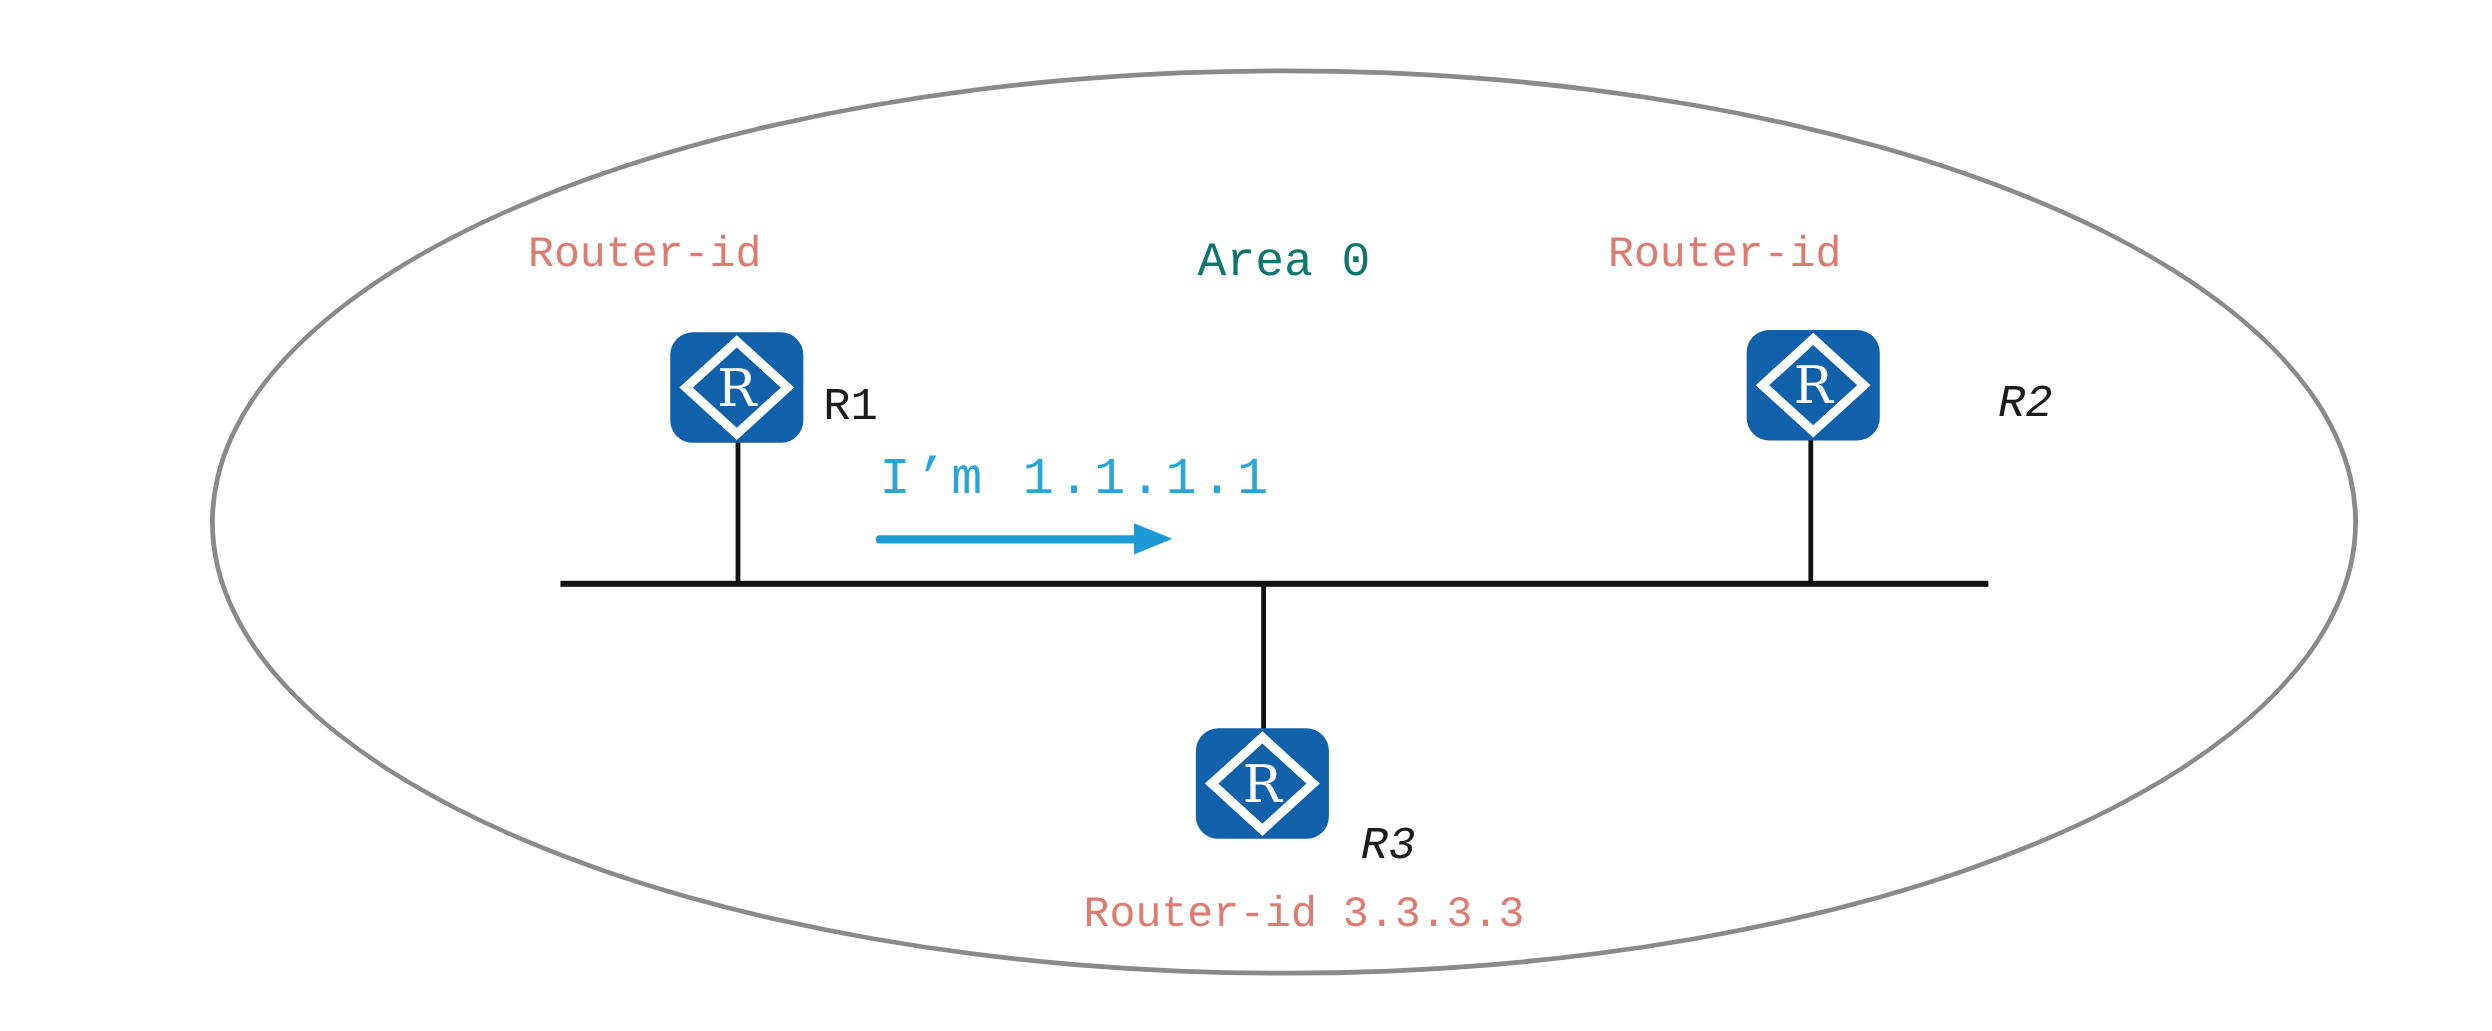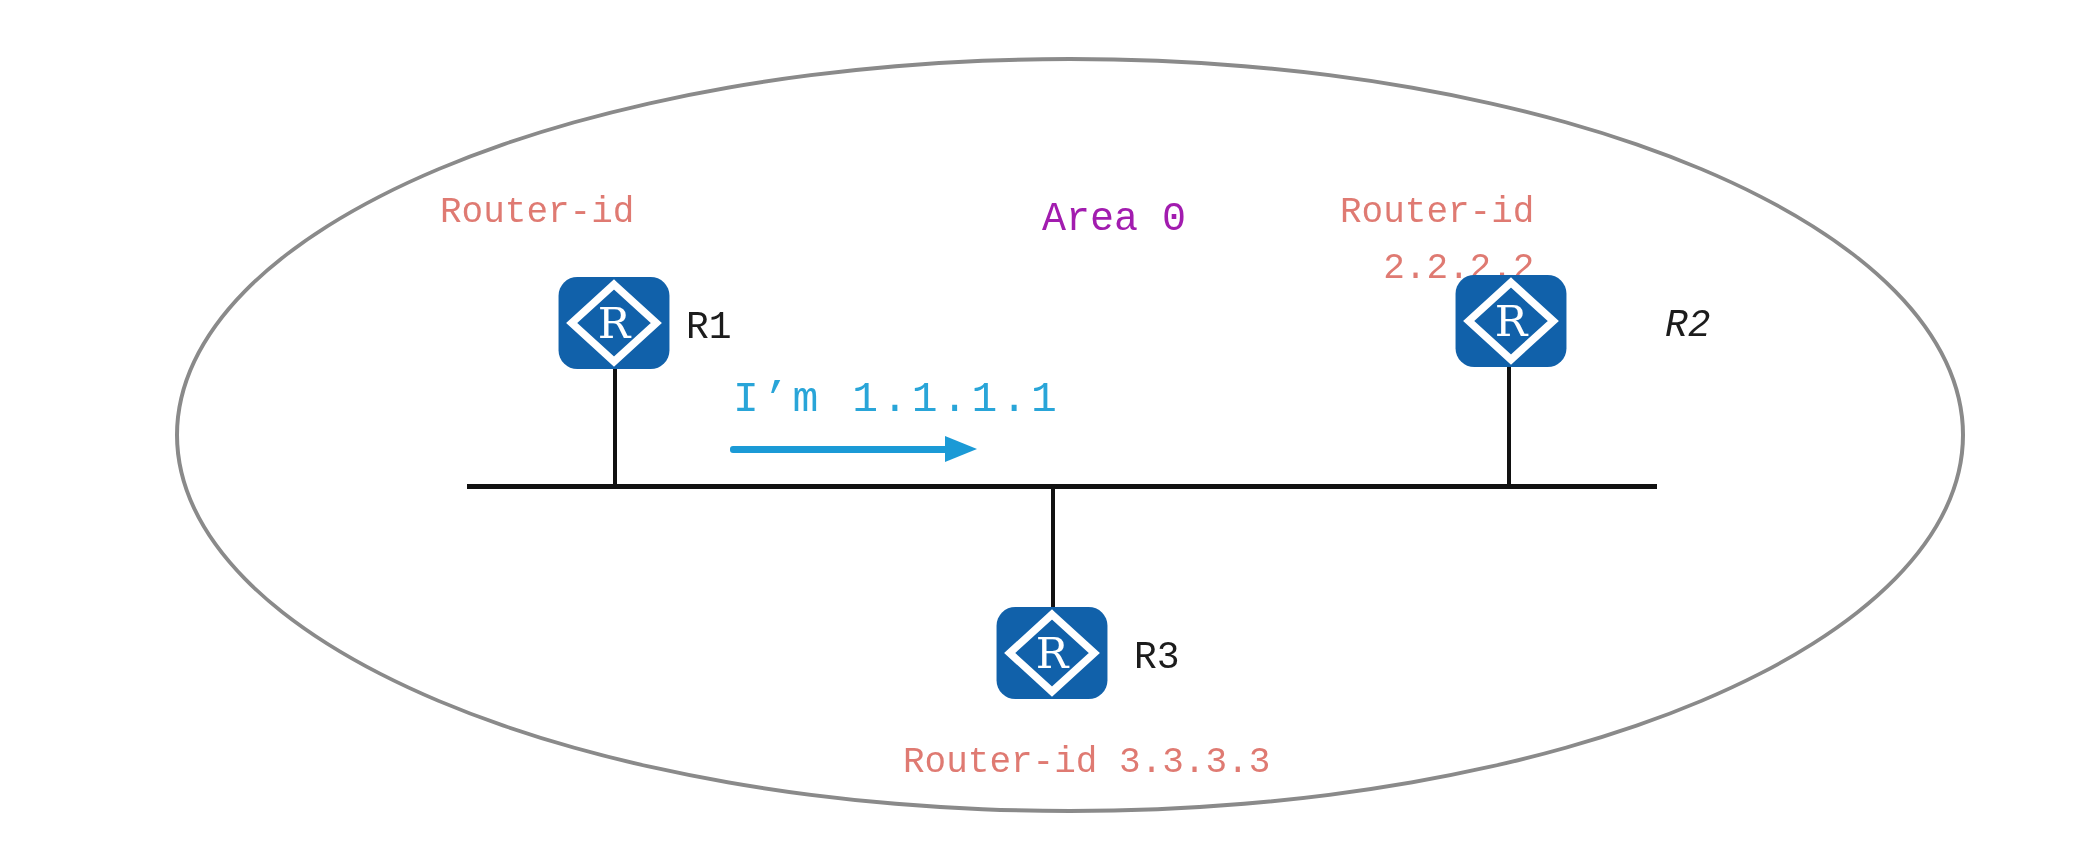--- a/index.html
+++ b/index.html
@@ -21,25 +21,25 @@
     left: 175px;
     top: 57px;
     width: 1790px;
     height: 756px;
     border: 4px solid #8a8a8a;
     border-radius: 50%;
     box-sizing: border-box;
   }
   .area-label {
     position: absolute;
-    left: 1042px;
+    left: 998px;
     top: 192px;
     font-size: 40px;
     line-height: 56px;
-    color: #a21caf;
+    color: #0f766e;
     white-space: nowrap;
   }
   
   .line {
     position: absolute;
     background: #111111;
   }
   .bus-line   { left: 467px;  top: 484px; width: 1190px; height: 5px; }
   .drop-r1    { left: 613px;  top: 368px; width: 4px;    height: 118px; }
   .drop-r2    { left: 1507px; top: 366px; width: 4px;    height: 120px; }
@@ -59,24 +59,25 @@
     font-size: 46px;
     fill: #ffffff;
   }
   
   .router-name {
     position: absolute;
     font-size: 38px;
     line-height: 56px;
     color: #1c1c1c;
     white-space: nowrap;
+    margin-top: 12px;
   }
   .name-r1 { left: 686px;  top: 300px; }
   .name-r2 { left: 1665px; top: 298px; font-style: italic; }
-  .name-r3 { left: 1134px; top: 630px; }
+  .name-r3 { left: 1134px; top: 666px; font-style: italic; }
   
   .router-id {
     position: absolute;
     font-size: 36px;
     line-height: 56px;
     color: #df7a72;
     white-space: nowrap;
     text-align: right;
   }
   .rid-r1 { left: 440px;  top: 185px; }
@@ -133,21 +134,20 @@
     <svg viewBox="0 0 120 100">
       <rect x="1" y="1" width="118" height="98" rx="20" fill="#1161aa"></rect>
       <path d="M60 9 L105 50 L60 91 L15 50 Z" fill="none" stroke="#ffffff" stroke-width="8"></path>
       <text class="router-glyph" x="60" y="66" text-anchor="middle">R</text>
     </svg>
   </div>
   <div class="router-name name-r1">R1</div>
 
   <div class="router-id rid-r2">
     <div>Router-id</div>
-    <div>2.2.2.2</div>
   </div>
   <div class="router-icon icon-r2">
     <svg viewBox="0 0 120 100">
       <rect x="1" y="1" width="118" height="98" rx="20" fill="#1161aa"></rect>
       <path d="M60 9 L105 50 L60 91 L15 50 Z" fill="none" stroke="#ffffff" stroke-width="8"></path>
       <text class="router-glyph" x="60" y="66" text-anchor="middle">R</text>
     </svg>
   </div>
   <div class="router-name name-r2">R2</div>
 

